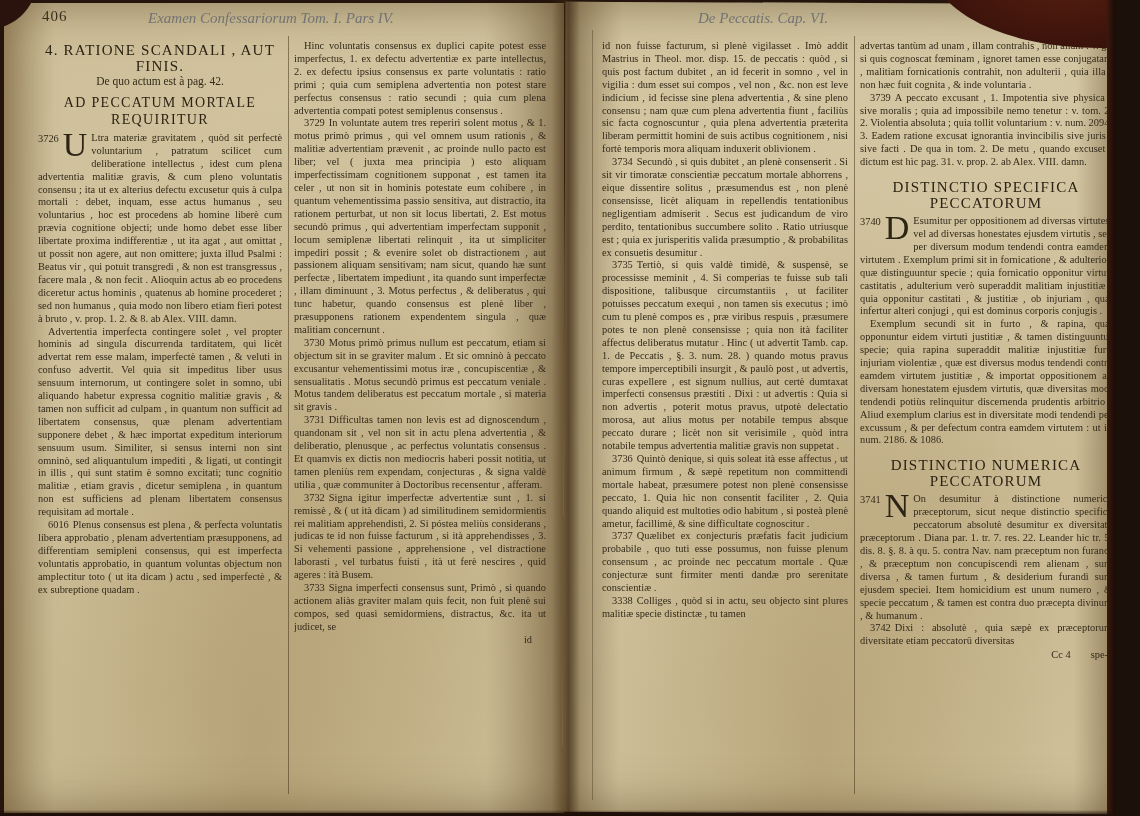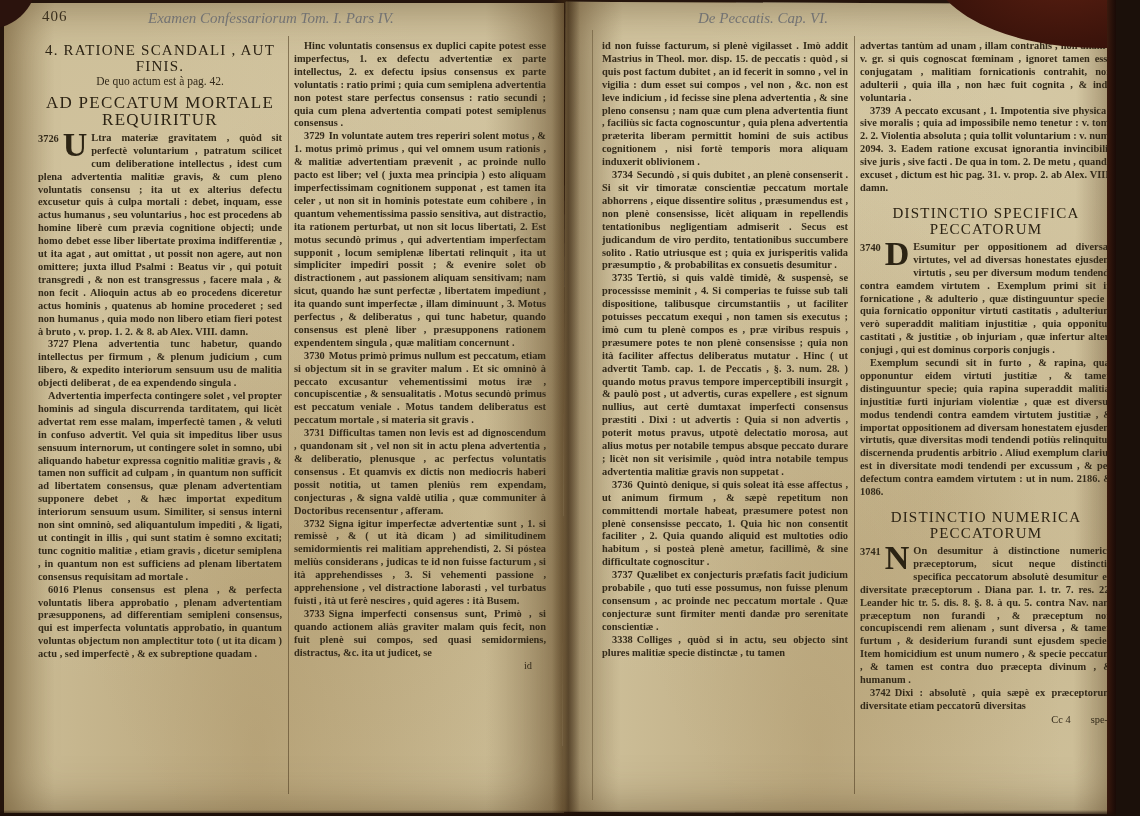--- a/index.html
+++ b/index.html
@@ -45,29 +45,29 @@
        font-size:10.4px;line-height:12.9px;color:#332a1a;text-align:justify;}
   #col1{left:38px;width:244px;}
   #col2{left:294px;width:252px;}
   #col3{left:602px;width:246px;}
   #col4{left:860px;width:252px;}
   .vrule{position:absolute;top:36px;width:1px;height:758px;z-index:4;background:rgba(72,54,28,.55);}
   #rule-l{left:288px;}  #rule-r{left:854px;}
   #rule-redge{left:592px;top:30px;height:770px;background:rgba(72,54,28,.4);}
   
   p{margin:0;padding:0;}
-  .para{text-indent:10px;font-weight:bold;}
+  .para{text-indent:10px;}
   .cont{text-indent:0;}
   .pnum{margin-right:4px;}
   .dcgroup{float:left;margin:0 4px 0 0;display:inline-flex;align-items:flex-start;}
   .dcgroup .dcnum{font-size:10.4px;margin:1px 4px 0 0;}
   .dcap{font-size:34px;line-height:26px;color:#2c2414;}
   .h-caps{ text-align:center;font-size:15px;line-height:16px;letter-spacing:1.2px;
            color:#2c2314;margin:2px 0 1px;text-indent:0;}
-  .h-caps-lg{text-align:center;font-size:17px;line-height:17px;letter-spacing:1.3px;
+  .h-caps-lg{text-align:center;font-size:14px;line-height:17px;letter-spacing:1.3px;
            color:#2c2314;margin:6px 0 4px;text-indent:0;}
   .h-sub{text-align:center;font-size:11.5px;margin:0 0 6px;text-indent:0;}
   .sect{margin-top:10px;margin-bottom:4px;}
   .sigline{display:flex;justify-content:flex-end;gap:20px;text-indent:0;margin-top:1px;
            padding-right:4px;}
   .catchline{text-align:right;padding-right:14px;text-indent:0;}
 </style>
 </head>
 <body>
 
@@ -88,23 +88,20 @@
 
   <div class="col" id="col1">
     <p class="h-caps">4. RATIONE SCANDALI , AUT FINIS.</p>
     <p class="h-sub">De quo actum est à pag. 42.</p>
     <p class="h-caps-lg">AD PECCATUM MORTALE REQUIRITUR</p>
     <p class="para cont">
       <span class="dcgroup">
           <span class="dcnum">3726</span>
           <span class="dcap">U</span>
         </span><span>Ltra materiæ gravitatem , quòd sit perfectè voluntarium , patratum scilicet cum deliberatione intellectus , idest cum plena advertentia malitiæ gravis, &amp; cum pleno voluntatis consensu ; ita ut ex alterius defectu excusetur quis à culpa mortali : debet, inquam, esse actus humanus , seu voluntarius , hoc est procedens ab homine liberè cum prævia cognitione objecti; unde homo debet esse liber libertate proxima indifferentiæ , ut ita agat , aut omittat , ut possit non agere, aut non omittere; juxta illud Psalmi : Beatus vir , qui potuit transgredi , &amp; non est transgressus , facere mala , &amp; non fecit . Alioquin actus ab eo procedens diceretur actus hominis , quatenus ab homine procederet ; sed non humanus , quia modo non libero etiam fieri potest à bruto , v. prop. 1. 2. &amp; 8. ab Alex. VIII. damn.</span>
-    </p>
-    <p class="para">
-      <span class="pnum">3727</span><span>Plena advertentia tunc habetur, quando intellectus per firmum , &amp; plenum judicium , cum libero, &amp; expedito interiorum sensuum usu de malitia objecti deliberat , de ea expendendo singula .</span>
     </p>
     <p class="para">
       <span>Advertentia imperfecta contingere solet , vel propter hominis ad singula discurrenda tarditatem, qui licèt advertat rem esse malam, imperfectè tamen , &amp; veluti in confuso advertit. Vel quia sit impeditus liber usus sensuum internorum, ut contingere solet in somno, ubi aliquando habetur expressa cognitio malitiæ gravis , &amp; tamen non sufficit ad culpam , in quantum non sufficit ad libertatem consensus, quæ plenam advertentiam supponere debet , &amp; hæc importat expeditum interiorum sensuum usum. Similiter, si sensus interni non sint omninò, sed aliquantulum impediti , &amp; ligati, ut contingit in illis , qui sunt statim è somno excitati; tunc cognitio malitiæ , etiam gravis , dicetur semiplena , in quantum non est sufficiens ad plenam libertatem consensus requisitam ad mortale .</span>
     </p>
     <p class="para">
       <span class="pnum">6016</span><span>Plenus consensus est plena , &amp; perfecta voluntatis libera approbatio , plenam advertentiam præsupponens, ad differentiam semipleni consensus, qui est imperfecta voluntatis approbatio, in quantum voluntas objectum non amplectitur toto ( ut ita dicam ) actu , sed imperfectè , &amp; ex subreptione quadam .</span>
     </p>
   </div>
 
   <div class="col" id="col2">

